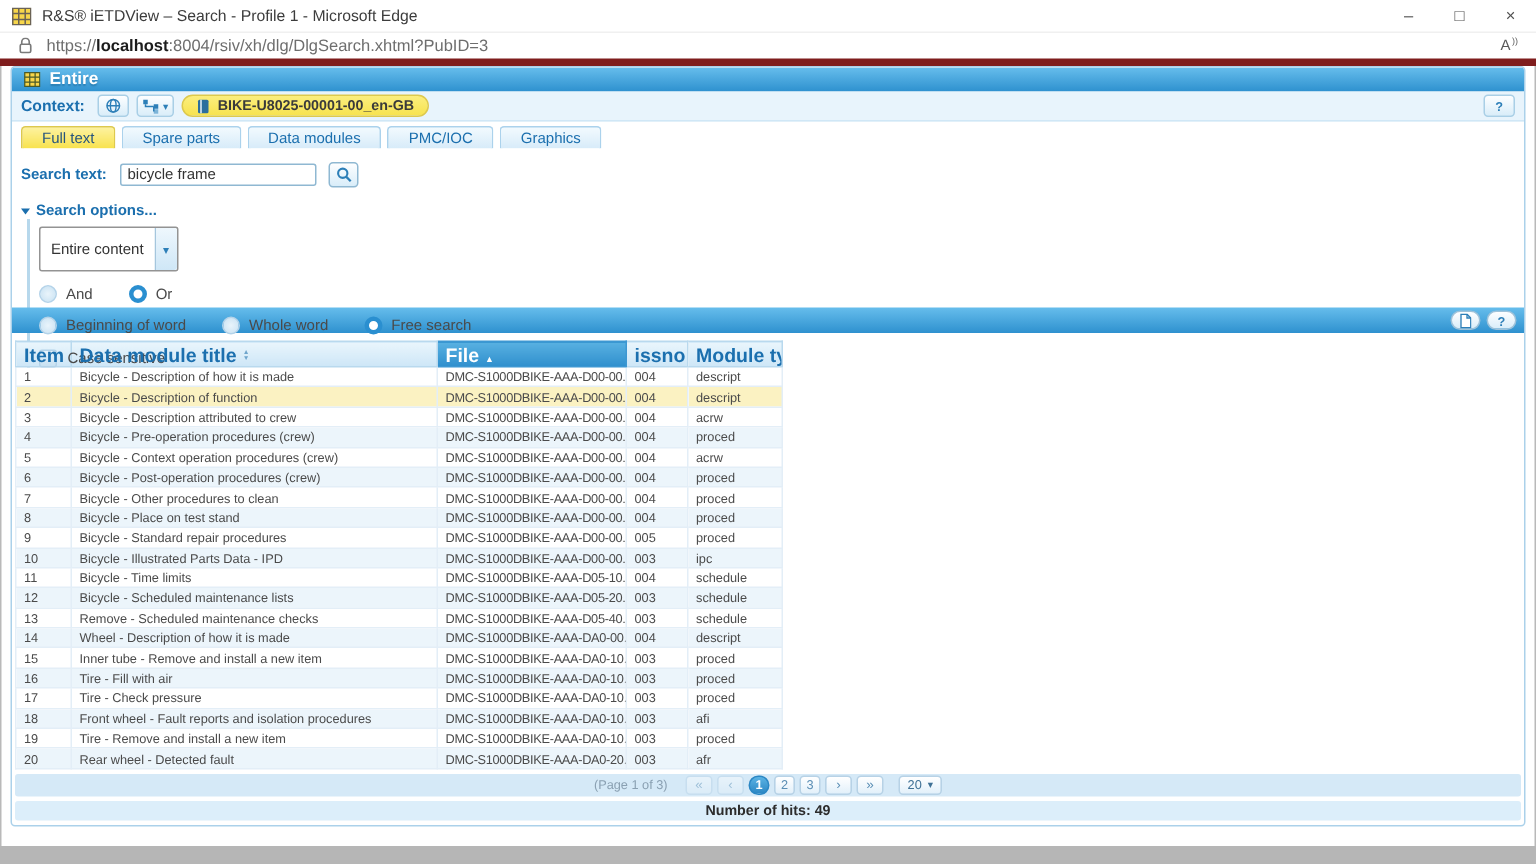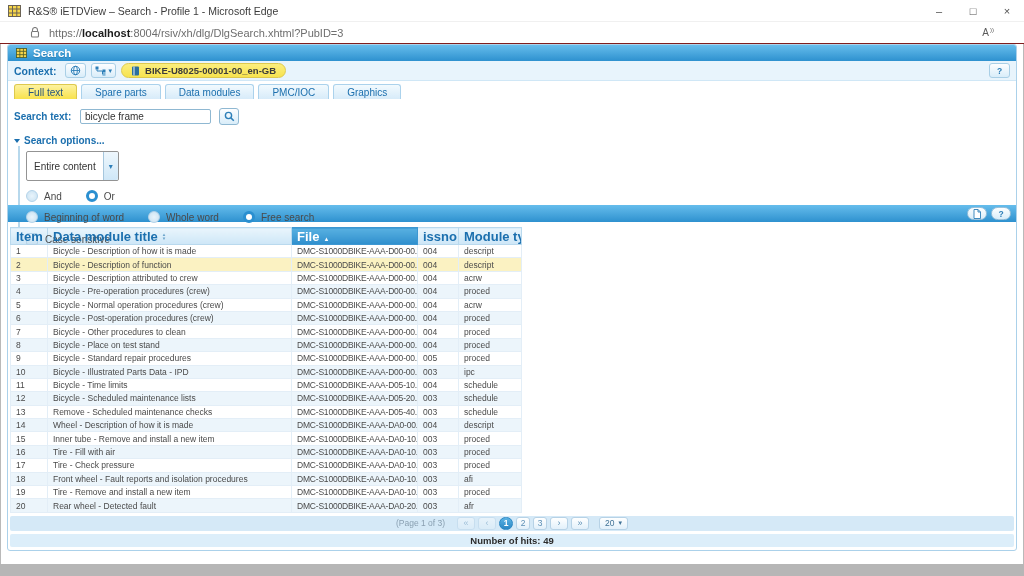--- a/index.html
+++ b/index.html
@@ -7,22 +7,22 @@
   body { font-family:"Liberation Sans","DejaVu Sans",sans-serif; background:#fff; position:relative;
          box-shadow: inset 0 0 0 1px #b9b9b9; }
 
   
   .titlebar { height:22px; display:flex; align-items:center; padding-left:8px; background:#fff;
               border-bottom:1px solid #f0f0f0; font-size:10.5px; color:#3c3c3c; }
   .favicon { width:13px; height:12px; margin-right:7px; flex:0 0 auto; }
   .win-controls { margin-left:auto; display:flex; height:22px; }
   .wc { width:34px; height:22px; display:flex; align-items:center; justify-content:center;
         color:#4f4f4f; font-size:11px; }
-  .urlbar { height:22px; display:flex; align-items:center; gap:9px; padding:0 30px;
-            background:#fff; border-bottom:1px solid #7f1d1d; font-size:11px; color:#6e6e6e; }
+  .urlbar { height:22px; display:flex; align-items:center; gap:9px; padding:0 12px;
+            background:#fff; border-bottom:5px solid #7f1d1d; font-size:11px; color:#6e6e6e; }
   .url b { color:#1c1c1c; }
   .read-aloud { margin-left:auto; color:#5a5a5a; font-size:10px; display:flex; align-items:flex-start; }
   .read-aloud sup { font-size:6px; margin-left:1px; }
 
   
   .panel { margin:0 7px; height:507px; border:1px solid #abd1ea; border-radius:3px;
            background:#fff; overflow:hidden; }
   .app-header { height:16px; background:linear-gradient(#66bdec,#2e91cf); display:flex;
                 align-items:center; gap:6px; padding:0 8px; color:#fff; font-weight:bold;
                 font-size:11.5px; text-shadow:0 1px 1px rgba(0,60,100,.3); }
@@ -152,21 +152,21 @@
 <div class="panel">
 
   <div class="app-header">
     <svg class="grid-ico" viewBox="0 0 13 12">
       <rect x="0.5" y="0.5" width="12" height="11" fill="#f7d64a" stroke="#4a5a28"></rect>
       <line x1="0.5" y1="4" x2="12.5" y2="4" stroke="#4a5a28"></line>
       <line x1="0.5" y1="8" x2="12.5" y2="8" stroke="#4a5a28"></line>
       <line x1="4.5" y1="0.5" x2="4.5" y2="11.5" stroke="#4a5a28"></line>
       <line x1="8.8" y1="0.5" x2="8.8" y2="11.5" stroke="#4a5a28"></line>
     </svg>
-    <span>Search</span>
+    <span>Entire</span>
   </div>
 
   <div class="context-bar">
     <span class="ctx-label">Context:</span>
     <span class="icon-btn">
       <svg width="11" height="11" viewBox="0 0 11 11">
         <circle cx="5.5" cy="5.5" r="4.2" fill="none" stroke="#2d7fb8" stroke-width="1"></circle>
         <ellipse cx="5.5" cy="5.5" rx="1.9" ry="4.2" fill="none" stroke="#2d7fb8" stroke-width="0.9"></ellipse>
         <line x1="1.3" y1="5.5" x2="9.7" y2="5.5" stroke="#2d7fb8" stroke-width="0.9"></line>
       </svg>
@@ -303,21 +303,21 @@
           </tr>
           <tr>
             <td>4</td>
             <td>Bicycle - Pre-operation procedures (crew)</td>
             <td>DMC-S1000DBIKE-AAA-D00-00...</td>
             <td>004</td>
             <td>proced</td>
           </tr>
           <tr>
             <td>5</td>
-            <td>Bicycle - Normal operation procedures (crew)</td>
+            <td>Bicycle - Context operation procedures (crew)</td>
             <td>DMC-S1000DBIKE-AAA-D00-00...</td>
             <td>004</td>
             <td>acrw</td>
           </tr>
           <tr>
             <td>6</td>
             <td>Bicycle - Post-operation procedures (crew)</td>
             <td>DMC-S1000DBIKE-AAA-D00-00...</td>
             <td>004</td>
             <td>proced</td>

